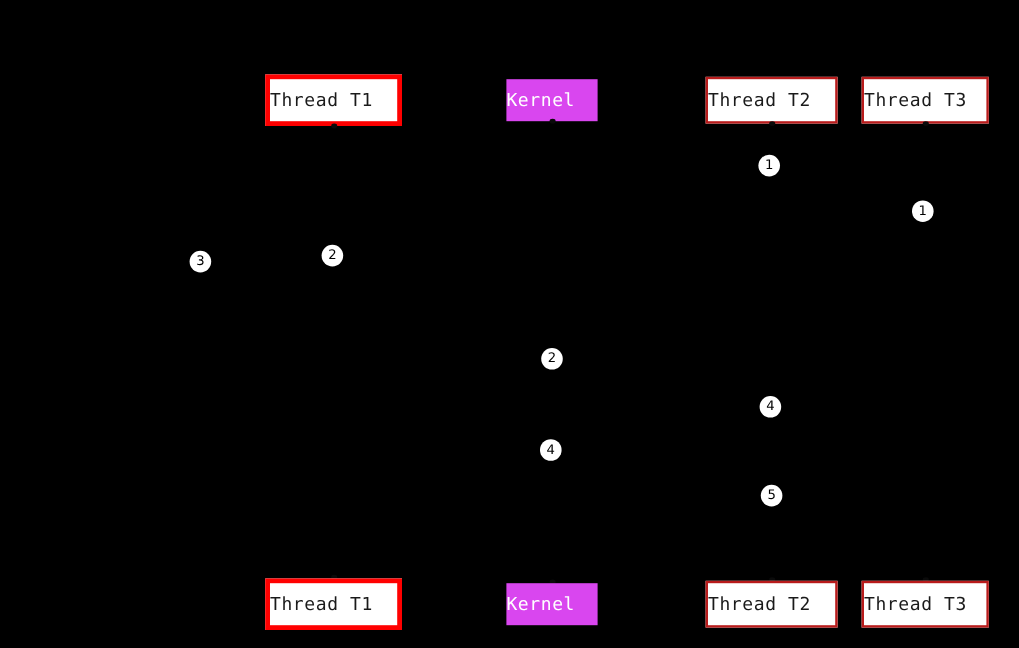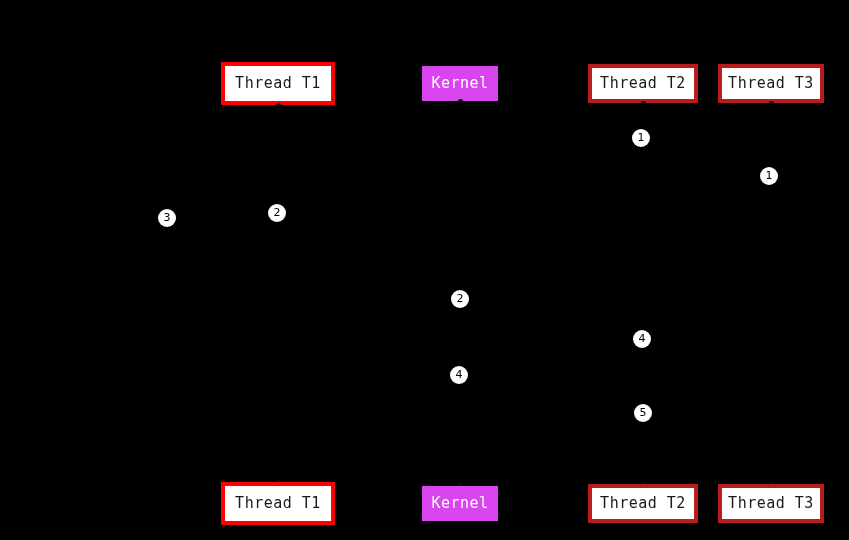--- a/index.html
+++ b/index.html
@@ -17,35 +17,35 @@
     background: #000000;
     overflow: hidden;
   }
 
   
   .participant {
     position: absolute;
     box-sizing: border-box;
     display: flex;
     align-items: center;
-    justify-content: center;
+    justify-content: flex-start;
     white-space: nowrap;
     font-size: 15px;
     letter-spacing: 0.5px;
     line-height: 1;
   }
   .participant.red {
     background: #ffffff;
     color: #1a1a1a;
     border: 4px solid #ff0000;
   }
   .participant.blue-outline {
     background: #ffffff;
     color: #1a1a1a;
-    border: 4px solid #b91c1c;
+    border: 2px solid #b91c1c;
   }
   .participant.blue-fill {
     background: #d946ef;
     color: #ffffff;
     border: 0 solid #0000ff;
   }
 
   
   .lifeline {
     position: absolute;

